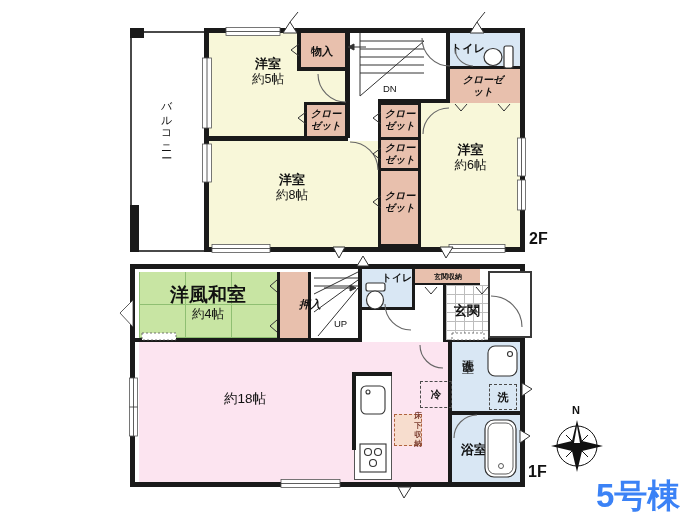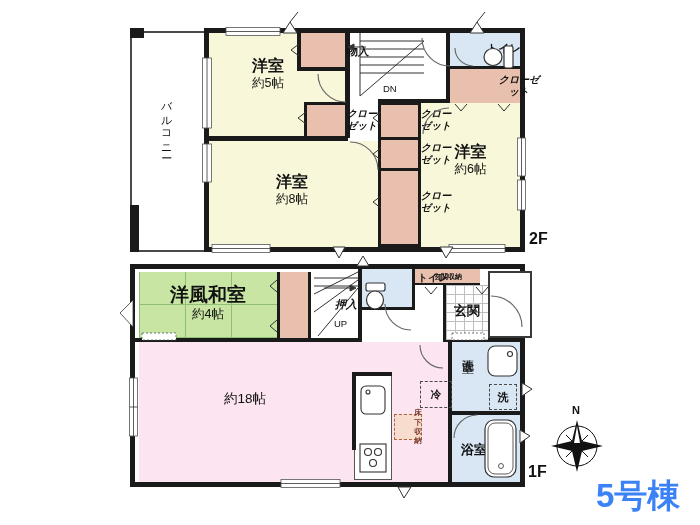--- a/index.html
+++ b/index.html
@@ -3,23 +3,23 @@
 <meta charset="utf-8">
 <style>
   html,body{margin:0;padding:0;background:#fff;}
   #canvas{position:relative;width:700px;height:525px;background:#fff;overflow:hidden;
           font-family:"Liberation Sans","DejaVu Sans",sans-serif;color:#111;}
   .abs{position:absolute;box-sizing:border-box;}
   .room{position:absolute;box-sizing:border-box;}
   .wall{position:absolute;background:#1a1a1a;}
   .lbl{position:absolute;text-align:center;line-height:1.25;white-space:nowrap;}
   .lbl2{position:absolute;text-align:center;line-height:1.15;font-style:italic;}
-  .rname{font-size:16px;font-weight:600;}
+  .rname{font-size:13px;font-weight:600;}
   .rsize{font-size:12.5px;font-weight:500;}
-  .small{font-size:10px;font-weight:600;margin-left:36px;}
+  .small{font-size:10px;font-weight:600;}
   .cream{background:#f8f7d9;}
   .pink{background:#e8c0ad;}
   .blue{background:#d9e7f4;}
   .ldkpink{background:#fce4f0;}
   .tatami{background:#c8e5a3;
     background-image:repeating-linear-gradient(0deg,#8fbf72 0 1px,transparent 1px 33px),
                      repeating-linear-gradient(90deg,#8fbf72 0 1px,transparent 1px 46px);}
   .tile{background:#fff;
     background-image:repeating-linear-gradient(0deg,#bdbdbd 0 1px,transparent 1px 9px),
                      repeating-linear-gradient(90deg,#bdbdbd 0 1px,transparent 1px 9px);}
@@ -78,21 +78,21 @@
   <div class="room pink z4" style="left:277px;top:272px;width:34px;height:66px;border-left:3px solid #1a1a1a;border-right:3px solid #1a1a1a;"></div>
   <div class="room blue z4" style="left:362px;top:269px;width:53px;height:41px;border-right:3px solid #1a1a1a;border-bottom:3px solid #1a1a1a;"></div>
   <div class="room pink z4" style="left:415px;top:269px;width:65px;height:16px;border-bottom:2px solid #1a1a1a;"></div>
   <div class="room tile z4" style="left:446px;top:285px;width:42px;height:55px;"></div>
 
   <div class="abs z4" style="left:354px;top:374px;width:38px;height:106px;background:#fff;border:1px solid #555;"></div>
   <div class="wall z4" style="left:352px;top:372px;width:40px;height:4px;"></div>
   <div class="wall z4" style="left:352px;top:372px;width:4px;height:78px;"></div>
 
   <div class="dashbox z4" style="left:420px;top:381px;width:32px;height:27px;line-height:25px;text-align:center;font-size:10.5px;font-weight:600;">冷</div>
-  <div class="dashbox z4" style="left:394px;top:414px;width:28px;height:26px;background:#f7ddce;border-color:#b0633f;display:flex;align-items:center;justify-content:center;padding-left:20px;">
+  <div class="dashbox z4" style="left:394px;top:414px;width:28px;height:32px;background:#f7ddce;border-color:#b0633f;display:flex;align-items:center;justify-content:center;padding-left:20px;">
       <span style="display:block;width:17px;font-size:7.5px;line-height:1.25;color:#7a3b2e;font-weight:700;text-align:center;">床下収納</span>
   </div>
   <div class="dashbox z4" style="left:489px;top:384px;width:28px;height:26px;line-height:24px;text-align:center;font-size:11px;font-weight:600;">洗</div>
 
   <svg class="overlay" width="700" height="525" viewBox="0 0 700 525">
 
     <g stroke="#555" stroke-width="0.8" fill="#fff">
       <rect x="202.5" y="58" width="9" height="70"></rect>
         <line x1="207" y1="58" x2="207" y2="128" stroke="#333"></line>
       <rect x="202.5" y="144" width="9" height="38"></rect>

